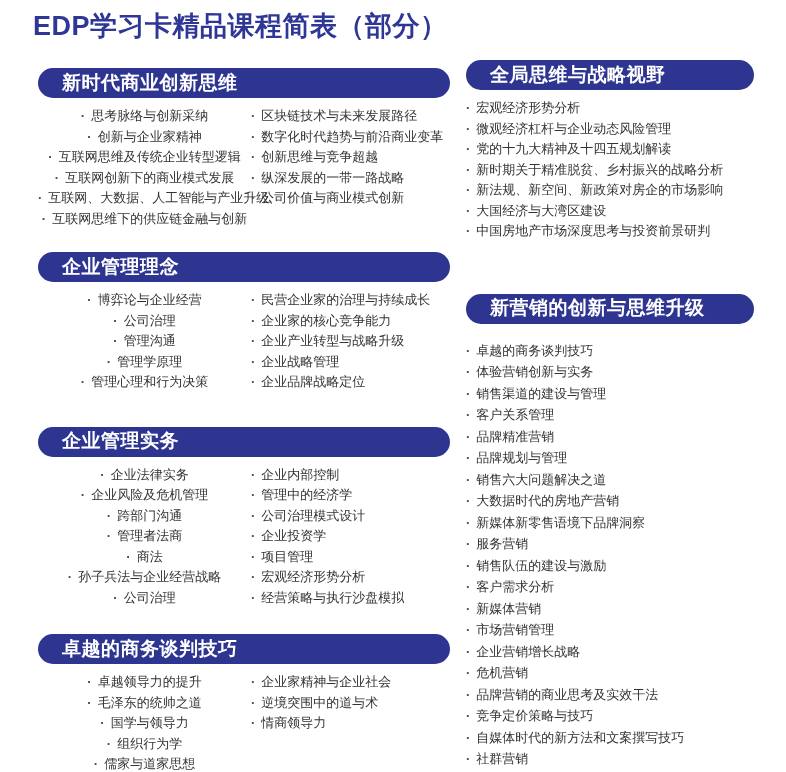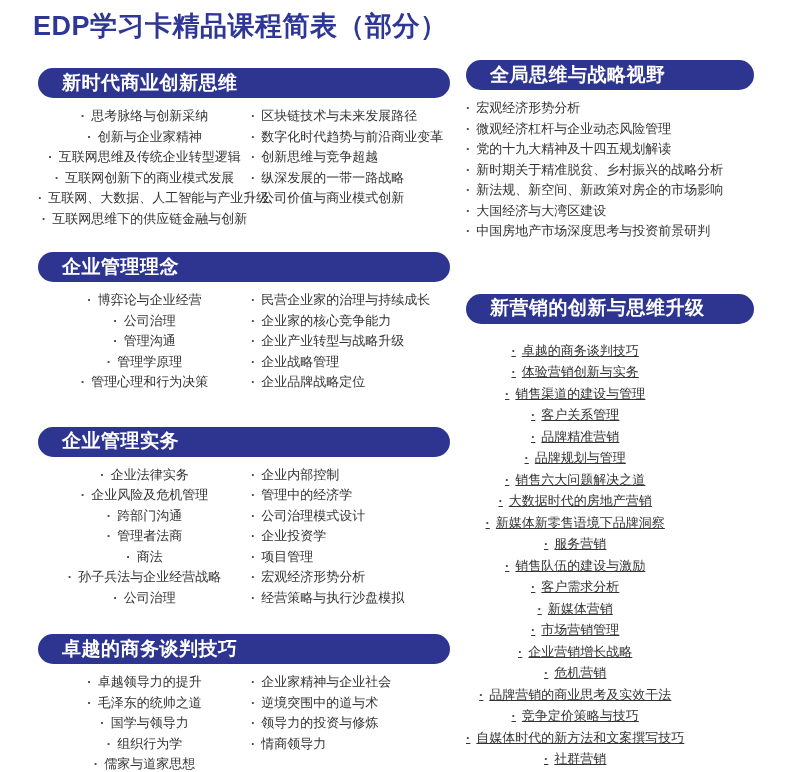--- a/index.html
+++ b/index.html
@@ -59,23 +59,23 @@
   }
   .bullet {
     color: #4a4a4a;
     margin-right: 6px;
     font-weight: bold;
   }
   
   .col-left  .section:nth-child(2) { margin-top: 23px; }
   .col-left  .section:nth-child(3) { margin-top: 34px; }
   .col-left  .section:nth-child(4) { margin-top: 26px; }
-  .col-right .section:nth-child(2) { margin-top: 52px; text-align: center; }
+  .col-right .section:nth-child(2) { margin-top: 52px; }
   .col-right .section:nth-child(2) .lists { margin-top: 16px; }
-  .col-right .section:nth-child(2) .item  { line-height: 21.5px; text-decoration: underline; }
+  .col-right .section:nth-child(2) .item  { line-height: 21.5px; }
 </style>
 </head>
 <body>
 
 <div class="page">
   <h1 class="page-title">EDP学习卡精品课程简表（部分）</h1>
   <div class="col col-left" id="col-left">
   <section class="section">
     <div class="section-bar">
       <span class="section-title">新时代商业创新思维</span>
@@ -274,23 +274,20 @@
 </ul>
           <ul class="list">
   <li class="item">
     <span class="bullet">·</span><span class="item-text">企业家精神与企业社会</span>
   </li>
 
   <li class="item">
     <span class="bullet">·</span><span class="item-text">逆境突围中的道与术</span>
   </li>
 
-  <li class="item">
-    <span class="bullet">·</span><span class="item-text">领导力的投资与修炼</span>
-  </li>
 
   <li class="item">
     <span class="bullet">·</span><span class="item-text">情商领导力</span>
   </li>
 </ul>
         </div>
   </section>
 </div>
   <div class="col col-right" id="col-right">
   <section class="section">

